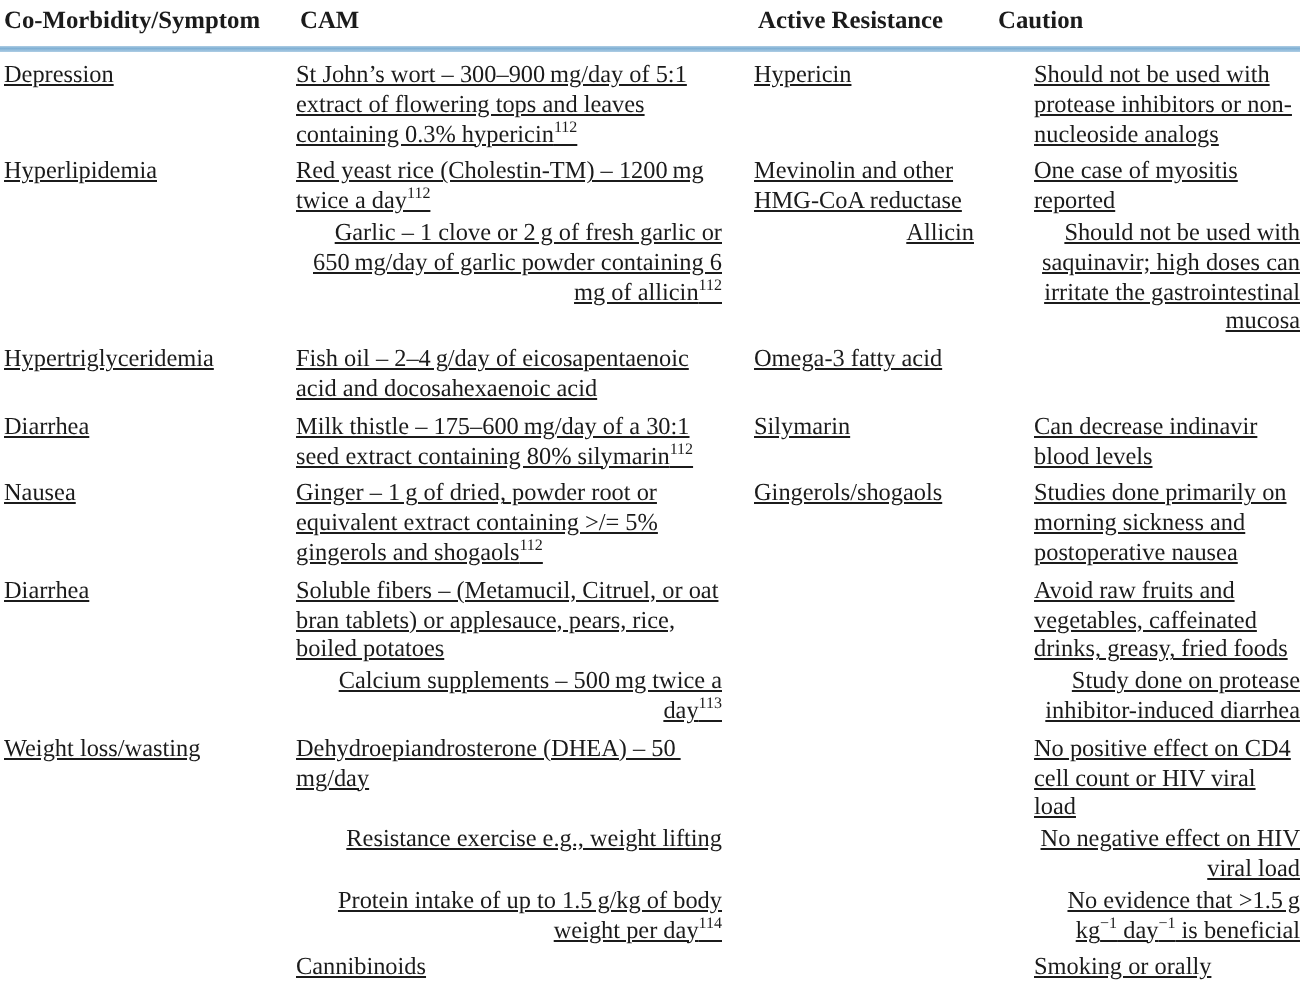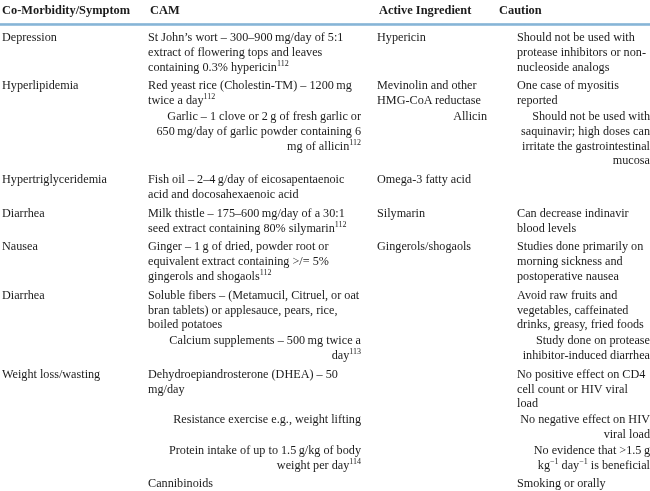--- a/index.html
+++ b/index.html
@@ -27,20 +27,21 @@
     line-height: 14px;
     padding: 3px 0 6px 0;
   }
   .hdr .hcell { padding-left: 2px; }
   .rule {
     height: 3px;
     background: linear-gradient(#aecde4, #7fb0d4 40%, #aecde4);
   }
   .row {
     padding-top: 4px;
+    text-decoration: underline;
   }
   .entry {
     display: grid;
     grid-template-columns: 148px 229px 120px 153px;
     font-size: 12.2px;
     line-height: 14.8px;
   }
   .entry + .entry { margin-top: 1px; text-align: right; }
   .cell { padding-left: 2px; }
   .cell.c2 { padding-right: 16px; padding-left: 0; }
@@ -53,21 +54,21 @@
     letter-spacing: 0;
   }
 </style>
 </head>
 <body>
 
 <div class="doc-table">
   <div class="hdr">
     <div class="hcell">Co-Morbidity/Symptom</div>
     <div class="hcell">CAM</div>
-    <div class="hcell">Active Ingredient</div>
+    <div class="hcell">Active Resistance</div>
     <div class="hcell">Caution</div>
   </div>
   <div class="rule"></div>
   <div id="rows">
       <div class="row">
         <div class="entry">
           <div class="cell c1"><span>Depression</span></div>
           <div class="cell c2"><span>St John’s wort – 300–900 mg/day of 5:1 extract of flowering tops and leaves containing 0.3% hypericin</span><sup>112</sup></div>
           <div class="cell c3"><span>Hypericin</span></div>
           <div class="cell c4"><span>Should not be used with protease inhibitors or non-nucleoside analogs</span></div>

